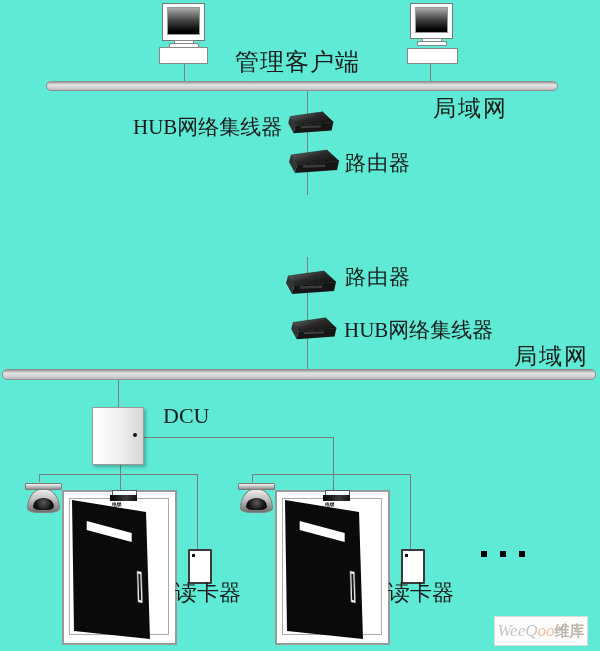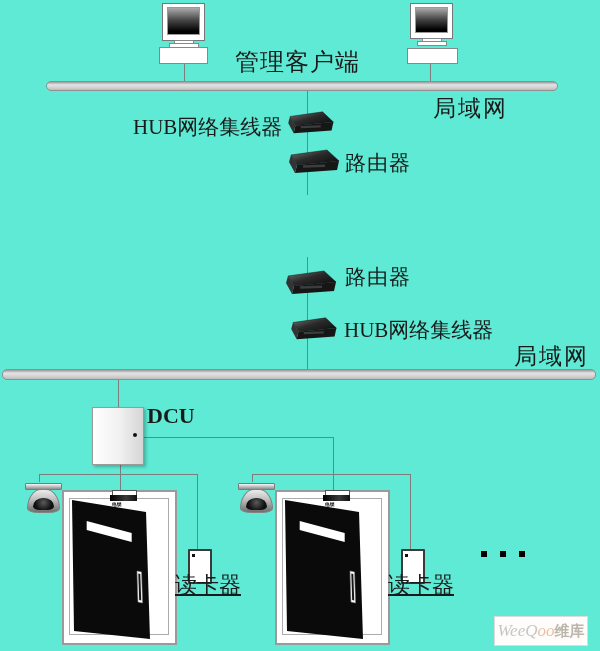--- a/index.html
+++ b/index.html
@@ -47,21 +47,21 @@
   
   .door-assembly{position:absolute;width:250px;height:180px;}
   .frame-outer{position:absolute;left:37px;top:16px;width:111px;height:151px;border:2px solid #9a9a9a;background:#fff;}
   .frame-inner{position:absolute;left:44px;top:24px;width:98px;height:135px;border:1px solid #ababab;background:#fff;}
   .lock-plate{position:absolute;left:87px;top:16px;width:23px;height:4px;background:#fff;border:1px solid #555;}
   .lock-bar{position:absolute;left:85px;top:21px;width:27px;height:6px;background:linear-gradient(90deg,#000,#3a3a3a 60%,#111);}
   .lock-lbl{position:absolute;left:87px;top:27px;font-size:6px;transform:scale(0.8);transform-origin:left top;
     font-weight:bold;color:#111;letter-spacing:0px;}
   .reader{position:absolute;left:163px;top:75px;width:20px;height:31px;background:#fff;border:2px solid #3a3a3a;border-radius:1px;}
   .reader-dot{position:absolute;left:2px;top:3px;width:3px;height:3px;background:#111;}
-  .reader-lbl{position:absolute;left:150px;top:96px;font-size:22px;text-decoration:underline;}
+  .reader-lbl{position:absolute;left:150px;top:104px;font-size:22px;}
   .asm-bracket-h{position:absolute;left:14px;top:0;width:158px;border-top:1px solid #7d7d7d;}
   .asm-v{position:absolute;border-left:1px solid #7d7d7d;width:0;}
   
   .dots{position:absolute;display:flex;gap:13px;}
   .dots span{width:6px;height:6px;background:#000;display:block;}
   .watermark{
     position:absolute;left:494px;top:616px;width:92px;height:28px;border:1px solid #dcdcdc;background:#fefdfc;
     display:flex;align-items:center;justify-content:center;font-style:italic;font-size:17px;white-space:nowrap;
   }
   .wm-gray{color:#c6c6c6;} .wm-accent{color:#f0bf9c;} .wm-cn{color:#beb5ab;font-size:15px;font-style:normal;font-weight:bold;}
@@ -138,21 +138,21 @@
       <use href="#net-device"></use>
     </svg>
   <div class="lbl" style="left:344px;top:316px;font-size:21px;">HUB网络集线器</div>
 
   <div class="lbl" style="left:514px;top:341px;font-size:23px;letter-spacing:2px;">局域网</div>
   <div class="bus" style="left:2px;top:369px;width:592px;height:9px;"></div>
 
   <div class="dcu-box" style="left:92px;top:407px;width:50px;height:56px;">
     <div class="dcu-dot" style="left:40px;top:25px;"></div>
   </div>
-  <div class="lbl" style="left:147px;top:403px;font-size:22px;font-weight:bold;">DCU</div>
+  <div class="lbl" style="left:163px;top:403px;font-size:22px;">DCU</div>
 
   <div class="door-assembly" style="left:25px;top:474px;">
     <div class="asm-bracket-h"></div>
     <div class="asm-v" style="left:14px;top:0;height:8px;"></div>
     <div class="asm-v" style="left:172px;top:0;height:76px;"></div>
 
     <div class="camera" style="left:0;top:7px;">
       <div class="cam-bar"></div>
       <div class="cam-dome">
         <div class="cam-lens"></div>

